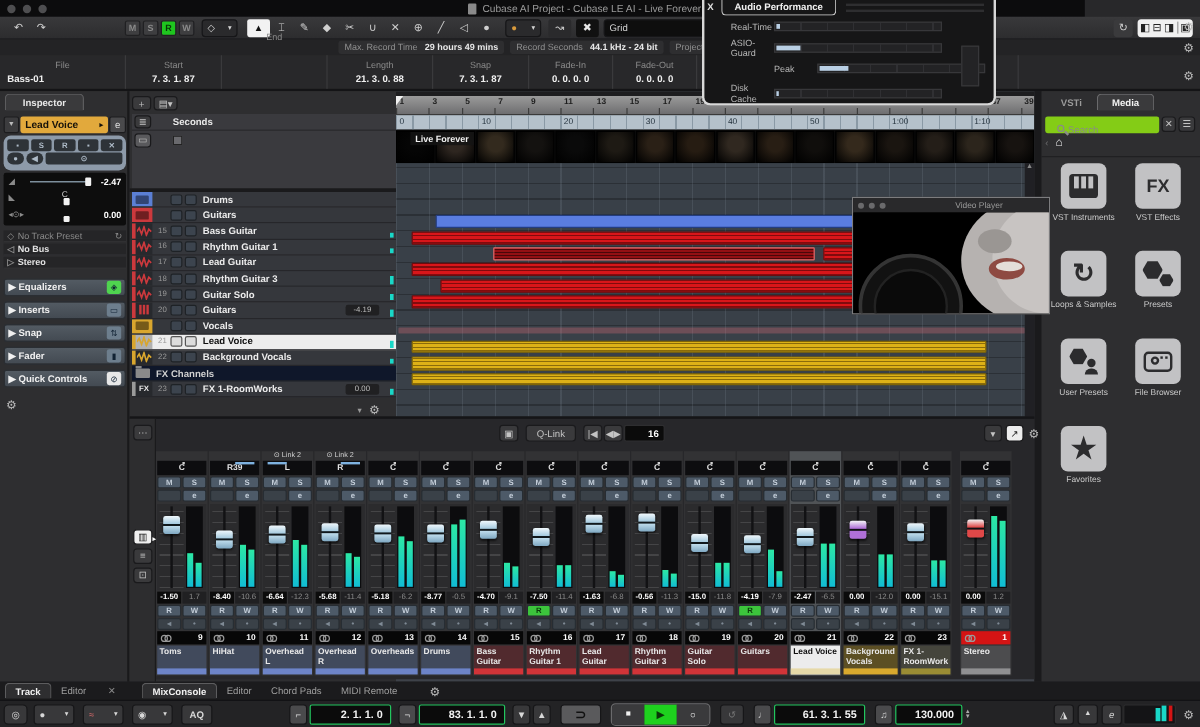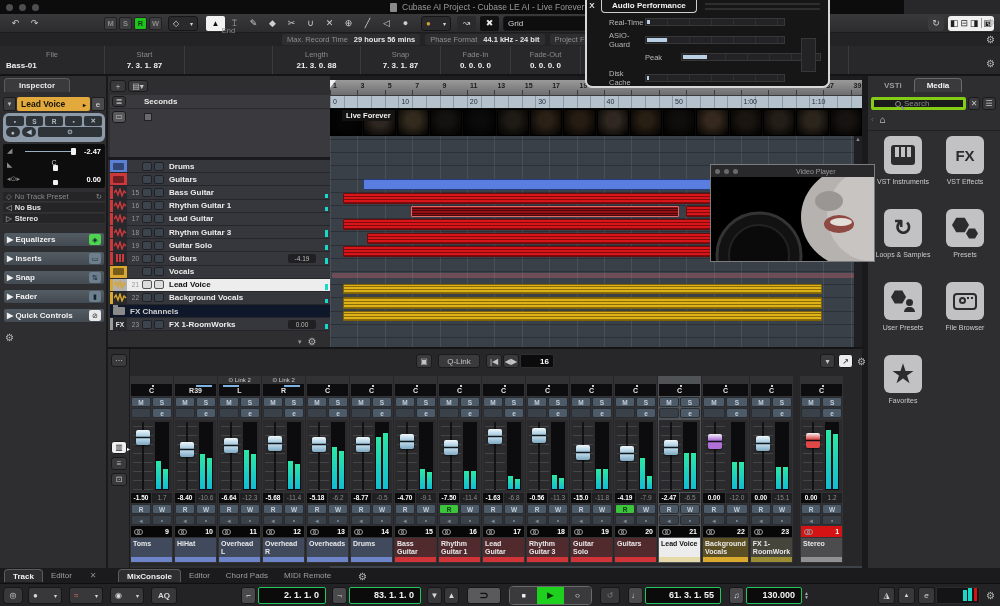--- a/index.html
+++ b/index.html
@@ -135,21 +135,21 @@
 .db-r{flex:1;background:#202022;color:#8a8a8a;text-align:center;line-height:10px}
 .ch-num{height:11px;background:#070707;margin:1px 1px 0;display:flex;align-items:center;padding:0 3px;color:#fff;font-size:7px;font-weight:bold}
 .st-ico{width:6px;height:6px;border:1px solid #9a9a9a;border-radius:50%}
 .st-ico+.st-ico{margin-left:-3px}
 .ch-name{flex:1;margin:1px 1px 1px;position:relative;display:flex;align-items:flex-start;padding:2px 2px 6px;font-size:7px;font-weight:bold;line-height:8px;color:#e8e8e8}
 .ch-strip{position:absolute;left:0;right:0;bottom:0;height:5px}
 
 #rz-tabs{position:absolute;left:4px;top:2px;display:flex}
 .rztab{height:14px;padding:0 12px;display:flex;align-items:center;color:#9a9a9a;font-size:8px;font-weight:bold}
 .rztab.on{background:#3a3a3c;border:1px solid #6a6a6c;border-bottom:none;border-radius:4px 4px 0 0;color:#f2f2f2}
-#rz-search{position:absolute;left:3px;top:21px;width:95px;height:13px;background:#1a1a1c;border:3px solid #84cc16;border-radius:2px;display:flex;align-items:center;padding:0 21px;gap:3px}
+#rz-search{position:absolute;left:3px;top:21px;width:95px;height:13px;background:#1a1a1c;border:7px solid #84cc16;border-radius:2px;display:flex;align-items:flex-start;padding:0 3px;gap:3px}
 .mag{width:6px;height:6px;border:1.5px solid #8a8a8a;border-radius:50%;position:relative}
 .mag::after{content:"";position:absolute;left:5px;top:5px;width:4px;height:1.5px;background:#8a8a8a;transform:rotate(45deg)}
 #rz-x{position:absolute;left:100px;top:21px;width:12px;height:13px}
 #rz-list{position:absolute;left:114px;top:21px;width:14px;height:13px}
 #rz-nav{position:absolute;left:3px;top:38px;display:flex;gap:6px;align-items:center}
 #tiles{position:absolute;left:0;top:60px;width:128px}
 .tile-cell{position:absolute;width:62px;display:flex;flex-direction:column;align-items:center}
 .tile{width:38px;height:38px;background:#c2c2c4;border-radius:6px;display:flex;align-items:center;justify-content:center;color:#2c2c2e;font-weight:bold}
 .tile-lab{margin-top:4px;color:#cacaca;font-size:7px;text-align:center;white-space:nowrap}
 .hexa{width:15px;height:14px;background:#2c2c2e;clip-path:polygon(25% 4%,75% 4%,100% 50%,75% 96%,25% 96%,0 50%)}
@@ -223,24 +223,24 @@
       <span style="color:#222;font-size:9px">⊟</span>
       <span style="color:#222;font-size:9px">◨</span>
       <span style="color:#222;font-size:9px;border-left:1px solid #999;padding-left:2px">▣</span>
     </div>
     <span class="gear abs" style="left:986px;top:3px">⚙</span>
   </div>
 
   <div id="subbar" class="abs">
     <div class="statbox" style="margin-left:282px">
       <span class="statlab">Max. Record Time</span>
-      <span class="statval">29 hours 56 mins</span>
+      <span class="statval">29 hours 49 mins</span>
     </div>
     <div class="statbox">
-      <span class="statlab">Phase Format</span>
+      <span class="statlab">Record Seconds</span>
       <span class="statval">44.1 kHz - 24 bit</span>
     </div>
     <div class="statbox">
       <span class="statlab">Project Frame Rate</span>
     </div>
     <span class="gear abs" style="left:986px;top:1px">⚙</span>
   </div>
 
   <div id="infoline" class="abs">
       <div class="il-col" style="width: 105px;">

